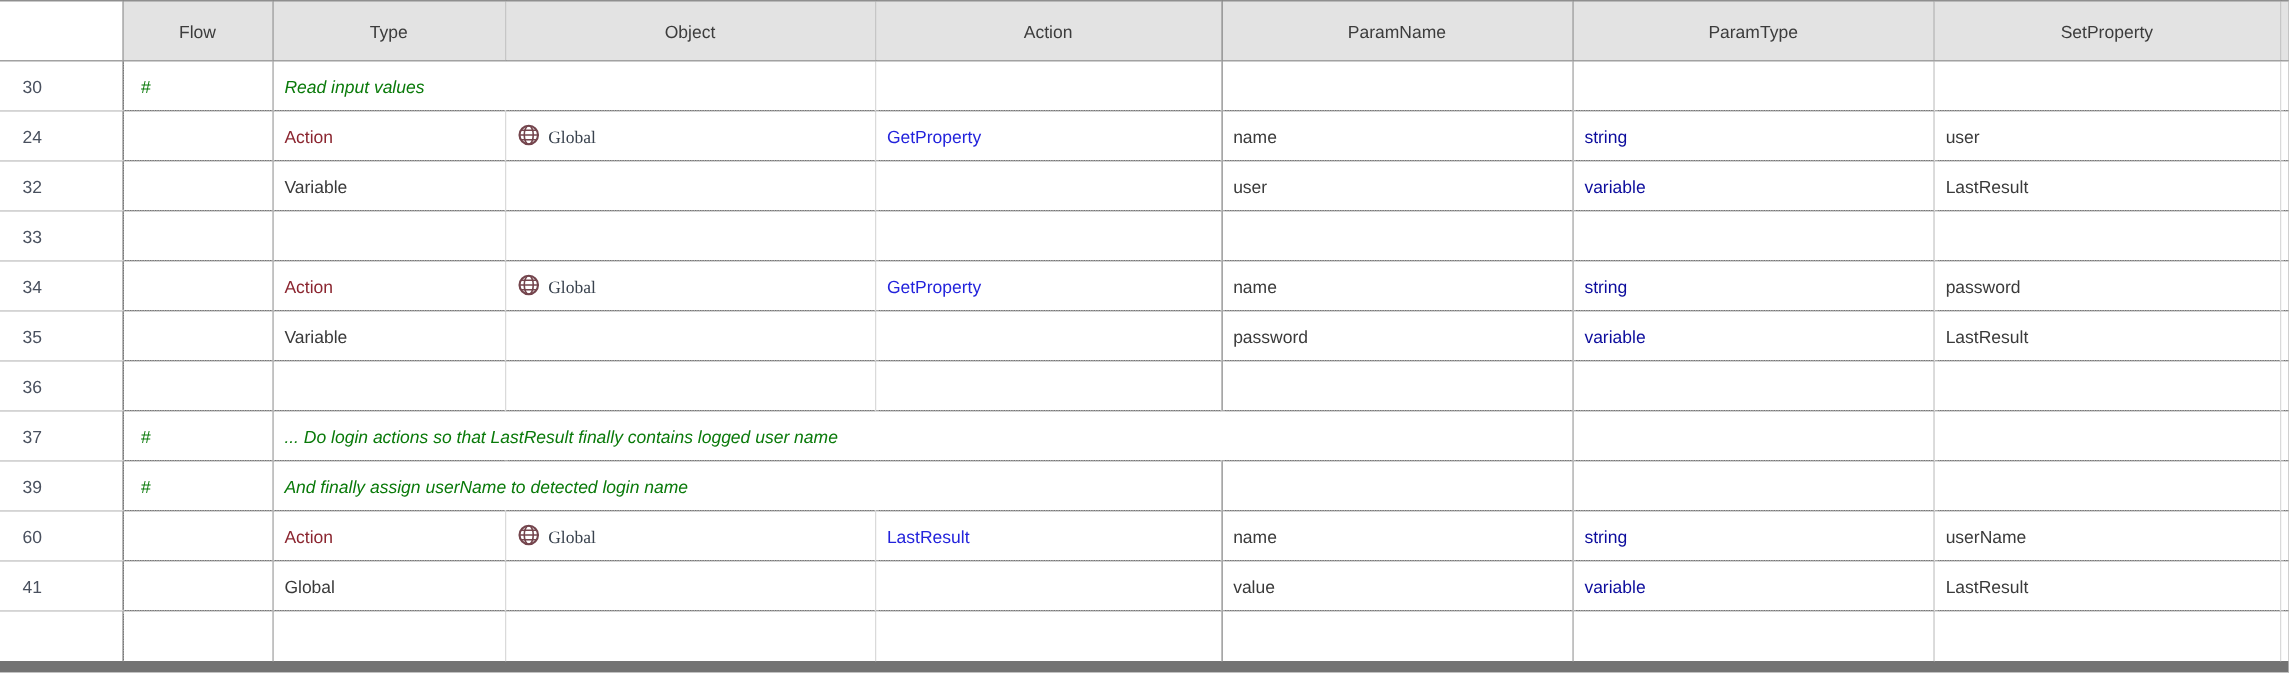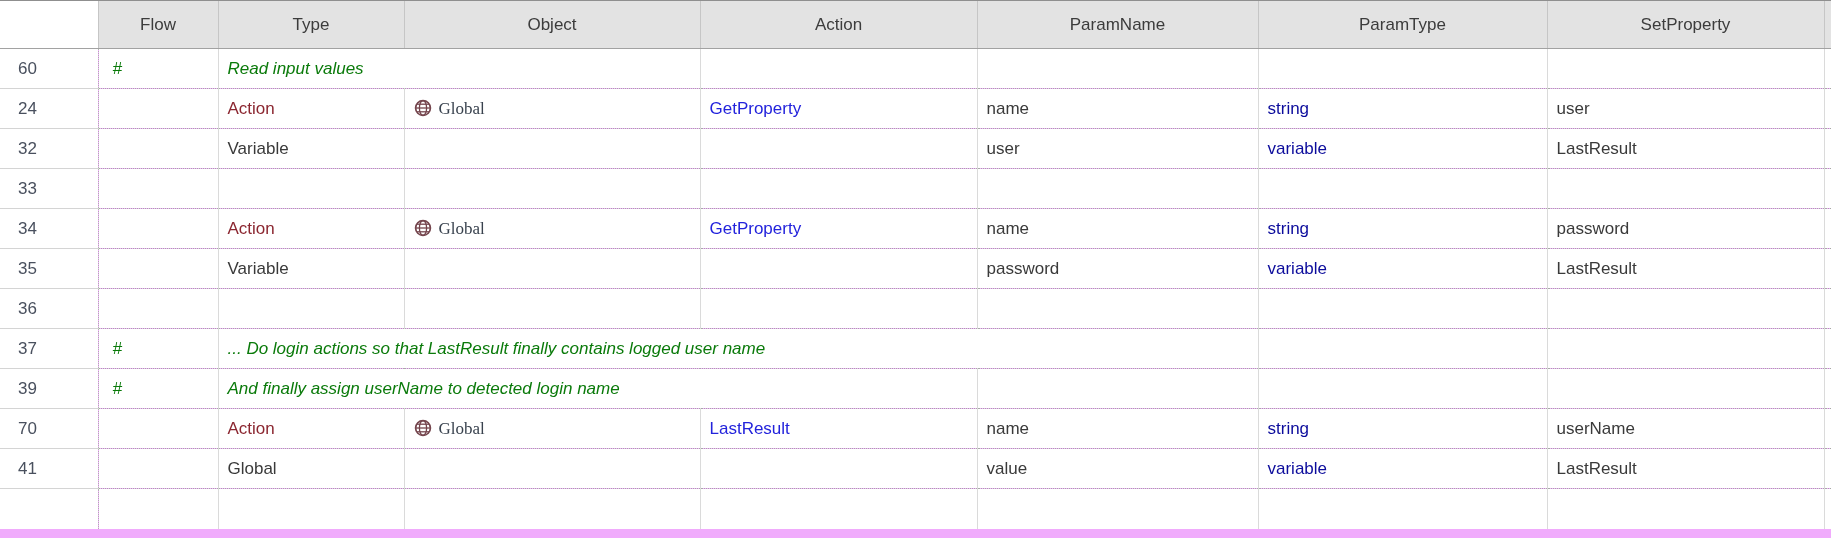--- a/index.html
+++ b/index.html
@@ -1,19 +1,19 @@
 <!DOCTYPE html>
 <html style="--header-bg: #e3e3e3; --row-shaded: #f1f4f9; --comment-green: #0a7a0a; --type-red: #8b2630; --action-blue: #2323dc; --ptype-blue: #0c0c9c; --text-dark: #3a3a3a;"><head>
 <meta charset="utf-8">
 <style>
   * { box-sizing: border-box; }
   html, body { margin: 0; padding: 0; background: #fff; }
   .screen {
-    width: 1831px; height: 538px; overflow: hidden; background: #f0abfc;
-    font-family: "Liberation Sans", sans-serif; font-size: 17px; color: var(--text-dark, #3a3a3a);
+    width: 1831px; height: 538px; overflow: hidden; background: #737373;
+    font-family: "Liberation Sans", sans-serif; font-size: 14px; color: var(--text-dark, #3a3a3a);
     position: relative;
   }
   table.grid { border-collapse: collapse; table-layout: fixed; width: 1831px; }
   table.grid th {
     height: 48px; background: var(--header-bg, #e3e3e3); font-weight: normal;
     color: #3c3c3c; text-align: center; padding: 0 4px;
     border-left: 1px solid #c6c6c6; border-bottom: 1px solid #a2a2a2; border-top: 1px solid #8f8f8f;
     white-space: nowrap; overflow: hidden;
   }
   table.grid th.corner { background: #ffffff; border-left: none; }
@@ -61,21 +61,21 @@
           <th>Object</th>
           <th>Action</th>
           <th>ParamName</th>
           <th>ParamType</th>
           <th>SetProperty</th>
           <th class="sliver-h"></th>
         </tr>
       </thead>
       <tbody>
         <tr>
-          <td class="rownum">60</td>
+          <td class="rownum">30</td>
           <td class="flow has-flag">#</td>
           <td class="comment-cell" colspan="2">Read input values</td>
           <td></td>
           <td></td>
           <td></td>
           <td></td>
           <td></td>
         </tr>
         <tr class="shaded">
           <td class="rownum">24</td>
@@ -166,21 +166,21 @@
         <tr>
           <td class="rownum">39</td>
           <td class="flow has-flag">#</td>
           <td class="comment-cell" colspan="3">And finally assign userName to detected login name</td>
           <td></td>
           <td></td>
           <td></td>
           <td></td>
         </tr>
         <tr class="shaded">
-          <td class="rownum">70</td>
+          <td class="rownum">60</td>
           <td class="flow"></td>
           <td class="type-action">Action</td>
           <td><span class="globe"><svg width="18" height="18" viewBox="0 0 18 18">
                 <circle cx="9" cy="9" r="7.4" fill="none" stroke="#74454d" stroke-width="1.7"></circle>
                 <ellipse cx="9" cy="9" rx="3.6" ry="7.4" fill="none" stroke="#74454d" stroke-width="1.3"></ellipse>
                 <line x1="1.8" y1="9" x2="16.2" y2="9" stroke="#74454d" stroke-width="1.3"></line>
                 <line x1="3" y1="5.2" x2="15" y2="5.2" stroke="#74454d" stroke-width="1.3"></line>
                 <line x1="3" y1="12.8" x2="15" y2="12.8" stroke="#74454d" stroke-width="1.3"></line>
               </svg></span><span class="object-label">Global</span></td>
           <td class="action-name">LastResult</td>

